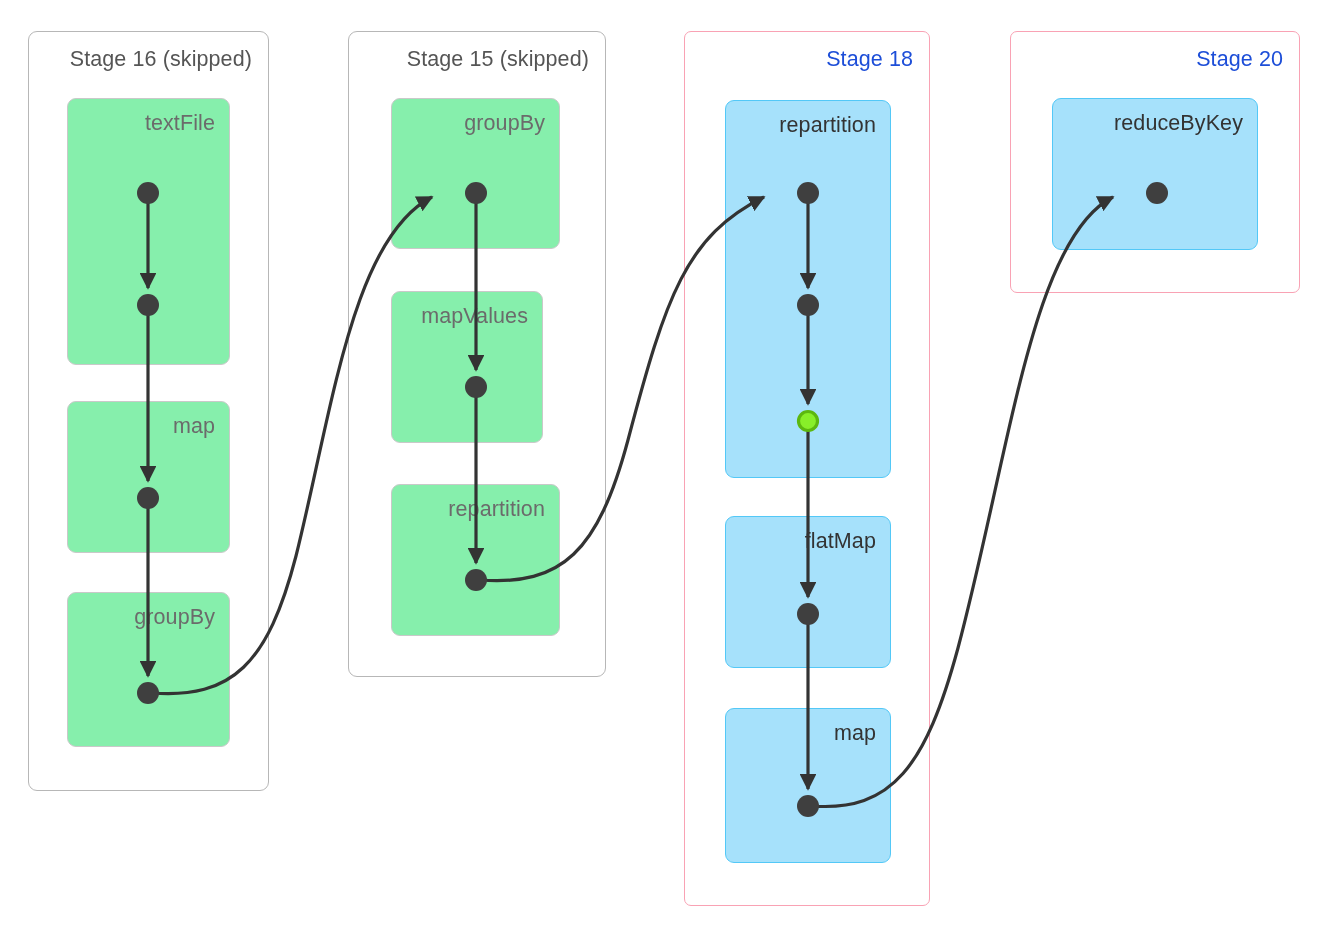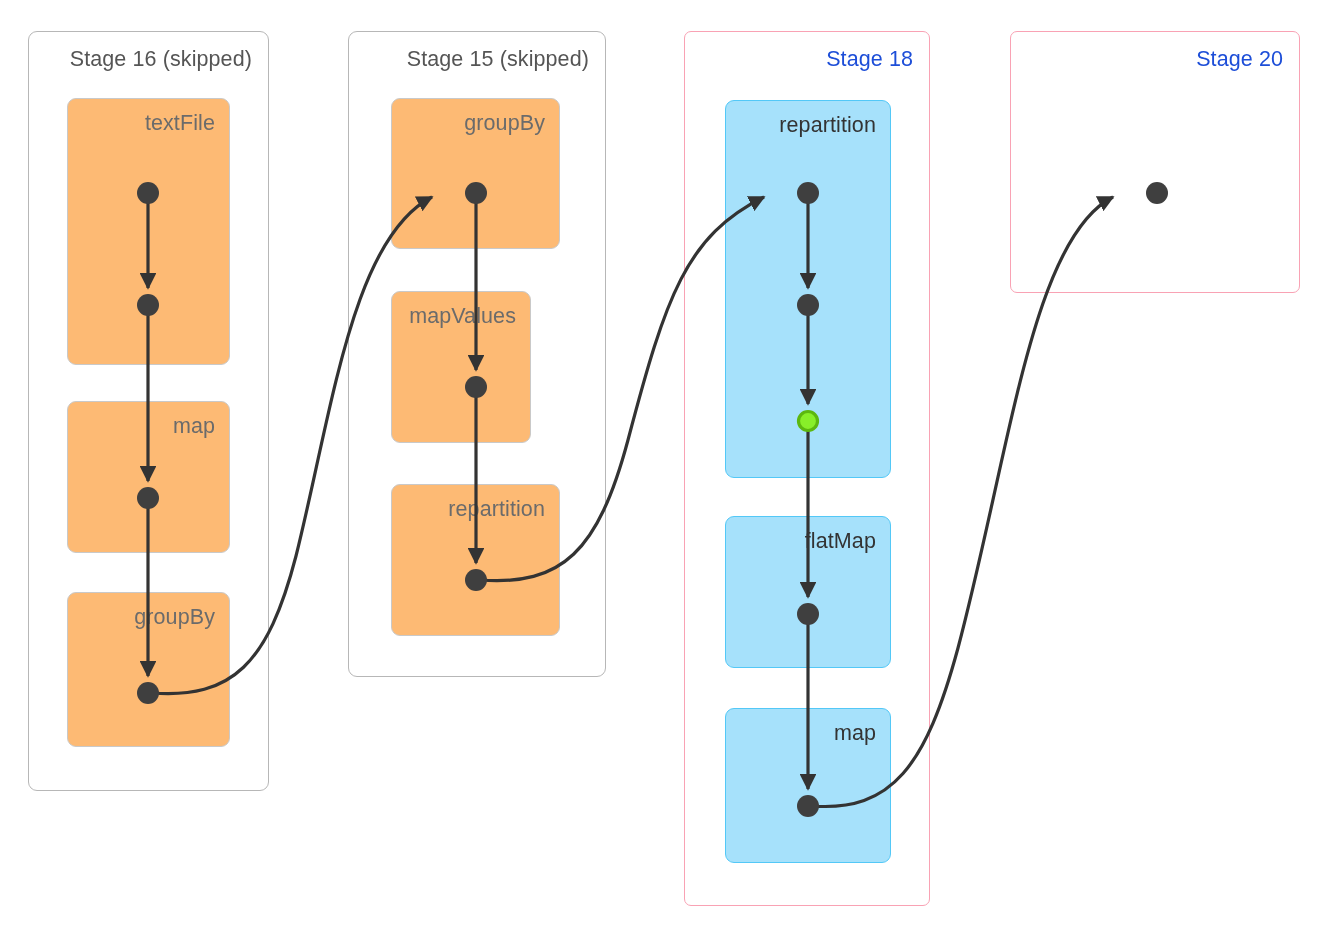--- a/index.html
+++ b/index.html
@@ -49,21 +49,21 @@
     white-space: nowrap;
     letter-spacing: 0.1px;
   }
   .stage-cluster.active .stage-label {
     color: #1d4ed8;
   }
   .rdd-node {
     position: absolute;
     box-sizing: border-box;
     border-radius: 9px;
-    background: #fdba74;
+    background: #86efac;
     border: 1.6px solid #c9c9c9;
     z-index: 2;
   }
   .rdd-node.cached-stage {
     background: #a6e1fb;
     border: 1.6px solid #53c8f7;
   }
   .rdd-label {
     position: absolute;
     top: 12px;
@@ -139,21 +139,21 @@
   <div class="rdd-node" style="left:67px; top:592px; width:163px; height:155px;">
     <span class="rdd-label">groupBy</span>
   </div>
 
   <div class="stage-cluster" style="left:348px; top:31px; width:258px; height:646px;">
     <span class="stage-label">Stage 15 (skipped)</span>
   </div>
   <div class="rdd-node" style="left:391px; top:98px; width:169px; height:151px;">
     <span class="rdd-label">groupBy</span>
   </div>
-  <div class="rdd-node" style="left:391px; top:291px; width:140px; height:152px;">
+  <div class="rdd-node" style="left:391px; top:291px; width:152px; height:152px;">
     <span class="rdd-label">mapValues</span>
   </div>
   <div class="rdd-node" style="left:391px; top:484px; width:169px; height:152px;">
     <span class="rdd-label">repartition</span>
   </div>
 
   <div class="stage-cluster active" style="left:684px; top:31px; width:246px; height:875px;">
     <span class="stage-label">Stage 18</span>
   </div>
   <div class="rdd-node cached-stage" style="left:725px; top:100px; width:166px; height:378px;">
@@ -162,14 +162,17 @@
   <div class="rdd-node cached-stage" style="left:725px; top:516px; width:166px; height:152px;">
     <span class="rdd-label">flatMap</span>
   </div>
   <div class="rdd-node cached-stage" style="left:725px; top:708px; width:166px; height:155px;">
     <span class="rdd-label">map</span>
   </div>
 
   <div class="stage-cluster active" style="left:1010px; top:31px; width:290px; height:262px;">
     <span class="stage-label">Stage 20</span>
   </div>
+  <div class="rdd-node cached-stage" style="left:1052px; top:98px; width:206px; height:152px;">
+    <span class="rdd-label">reduceByKey</span>
+  </div>
 
 </div>
 
 </body></html>

